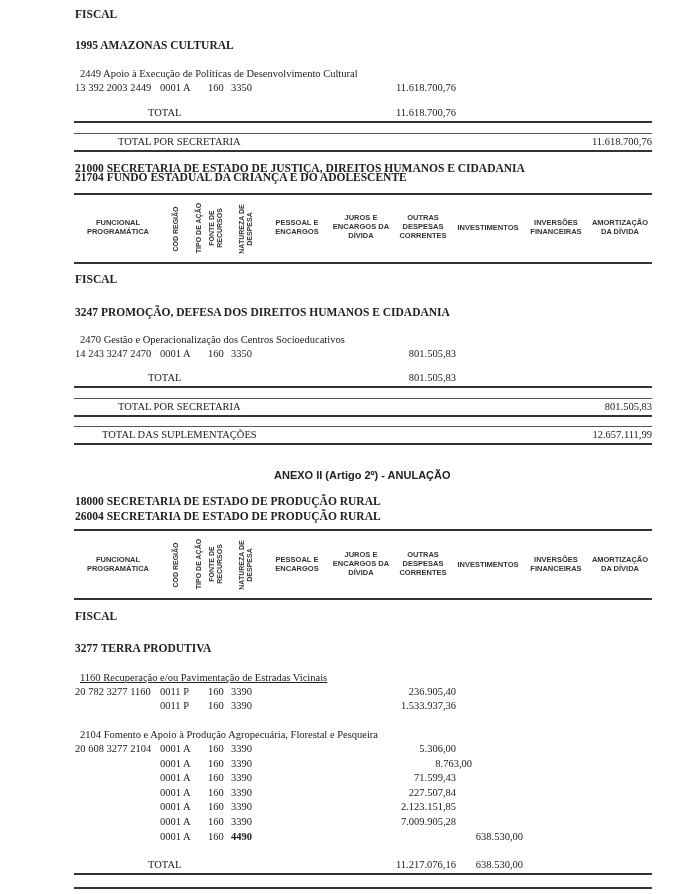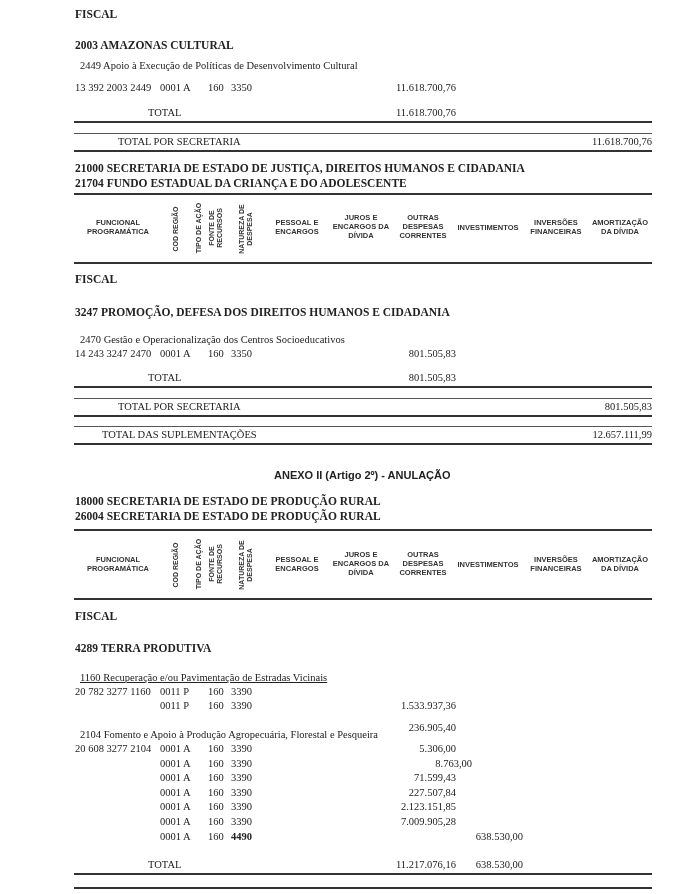--- a/index.html
+++ b/index.html
@@ -14,42 +14,42 @@
   .r2 { height:2px; }
   .r1 { height:1px; background:#555; }
   .num { text-align:right; }
   .hdr { font-family: "Liberation Sans", "DejaVu Sans", sans-serif; font-size:7.5px; font-weight:bold; color:#333; text-align:center; line-height:9px; }
   .vert { position:absolute; transform:rotate(-90deg); transform-origin:left top; font-family:"Liberation Sans","DejaVu Sans",sans-serif; font-size:7px; font-weight:bold; color:#333; line-height:8px; text-align:center; white-space:nowrap; }
 </style>
 </head>
 <body>
 
 <div class="abs serif t11 bold" style="left:75px;top:8px;">FISCAL</div>
-<div class="abs serif t11 bold" style="left:75px;top:39px;">2003 AMAZONAS CULTURAL</div>
-<div class="abs serif t10" style="left:80px;top:60px;">2449 Apoio à Execução de Políticas de Desenvolvimento Cultural</div>
+<div class="abs serif t11 bold" style="left:75px;top:39px;">1995 AMAZONAS CULTURAL</div>
+<div class="abs serif t10" style="left:80px;top:68px;">2449 Apoio à Execução de Políticas de Desenvolvimento Cultural</div>
 
 <div>
   <div class="abs serif t10" style="left:75px;top:82px;">13 392 2003 2449</div>
   <div class="abs serif t10" style="left:160px;top:82px;">0001 A</div>
   <div class="abs serif t10" style="left:208px;top:82px;">160</div>
   <div class="abs serif t10" style="left:231px;top:82px;">3350</div>
   <div class="abs serif t10 num" style="right:224px;top:82px;">11.618.700,76</div>
 </div>
 
 <div class="abs serif t10" style="left:148px;top:107px;">TOTAL</div>
 <div class="abs serif t10 num" style="right:224px;top:107px;">11.618.700,76</div>
 <div class="rule r2" style="top:121px;"></div>
 
 <div class="rule r1" style="top:133px;"></div>
 <div class="abs serif t10" style="left:118px;top:136px;">TOTAL POR SECRETARIA</div>
 <div class="abs serif t10 num" style="right:28px;top:136px;">11.618.700,76</div>
 <div class="rule r2" style="top:150px;"></div>
 
 <div class="abs serif t11 bold" style="left:75px;top:162px;">21000 SECRETARIA DE ESTADO DE JUSTIÇA, DIREITOS HUMANOS E CIDADANIA</div>
-<div class="abs serif t11 bold" style="left:75px;top:177px;">21704 FUNDO ESTADUAL DA CRIANÇA E DO ADOLESCENTE</div>
+<div class="abs serif t11 bold" style="left:75px;top:171px;">21704 FUNDO ESTADUAL DA CRIANÇA E DO ADOLESCENTE</div>
 <div class="rule r2" style="top:193px;"></div>
 
 <div>
   <div class="abs hdr" style="left:78px;top:218px;width:80px;white-space:normal;">FUNCIONAL PROGRAMÁTICA</div>
   <div class="vert" style="left:172px;top:258px;width:58px;">COD REGIÃO</div>
   <div class="vert" style="left:195px;top:258px;width:60px;">TIPO DE AÇÃO</div>
   <div class="vert" style="left:208px;top:250px;width:44px;white-space:normal;">FONTE DE RECURSOS</div>
   <div class="vert" style="left:238px;top:258px;width:58px;white-space:normal;">NATUREZA DE DESPESA</div>
   <div class="abs hdr" style="left:268px;top:218px;width:58px;white-space:normal;">PESSOAL E ENCARGOS</div>
   <div class="abs hdr" style="left:327px;top:213px;width:68px;white-space:normal;">JUROS E ENCARGOS DA DÍVIDA</div>
@@ -101,30 +101,30 @@
   <div class="abs hdr" style="left:268px;top:555px;width:58px;white-space:normal;">PESSOAL E ENCARGOS</div>
   <div class="abs hdr" style="left:327px;top:550px;width:68px;white-space:normal;">JUROS E ENCARGOS DA DÍVIDA</div>
   <div class="abs hdr" style="left:398px;top:550px;width:50px;white-space:normal;">OUTRAS DESPESAS CORRENTES</div>
   <div class="abs hdr" style="left:453px;top:560px;width:70px;">INVESTIMENTOS</div>
   <div class="abs hdr" style="left:526px;top:555px;width:60px;white-space:normal;">INVERSÕES FINANCEIRAS</div>
   <div class="abs hdr" style="left:588px;top:555px;width:64px;white-space:normal;">AMORTIZAÇÃO DA DÍVIDA</div>
 </div>
 <div class="rule r2" style="top:598px;"></div>
 
 <div class="abs serif t11 bold" style="left:75px;top:610px;">FISCAL</div>
-<div class="abs serif t11 bold" style="left:75px;top:642px;">4289 TERRA PRODUTIVA</div>
+<div class="abs serif t11 bold" style="left:75px;top:642px;">3277 TERRA PRODUTIVA</div>
 <div class="abs serif t10" style="left:80px;top:672px;text-decoration:underline;">1160 Recuperação e/ou Pavimentação de Estradas Vicinais</div>
 
 <div id="action1-rows">
     <div>
       <div class="abs serif t10" style="left:75px;top:686px;">20 782 3277 1160</div>
       <div class="abs serif t10" style="left:160px;top:686px;">0011 P</div>
       <div class="abs serif t10" style="left:208px;top:686px;">160</div>
       <div class="abs serif t10" style="left:231px;top:686px;">3390</div>
-      <div class="abs serif t10 num" style="right:224px;top:686px;margin-top:36px;">236.905,40</div>
+      <div class="abs serif t10 num" style="right:224px;top:686px;">236.905,40</div>
       <div class="abs serif t10 num" style="right:157px;top:686px;"></div>
     </div>
     <div>
       <div class="abs serif t10" style="left:75px;top:700px;"></div>
       <div class="abs serif t10" style="left:160px;top:700px;">0011 P</div>
       <div class="abs serif t10" style="left:208px;top:700px;">160</div>
       <div class="abs serif t10" style="left:231px;top:700px;">3390</div>
       <div class="abs serif t10 num" style="right:224px;top:700px;">1.533.937,36</div>
       <div class="abs serif t10 num" style="right:157px;top:700px;"></div>
     </div>

